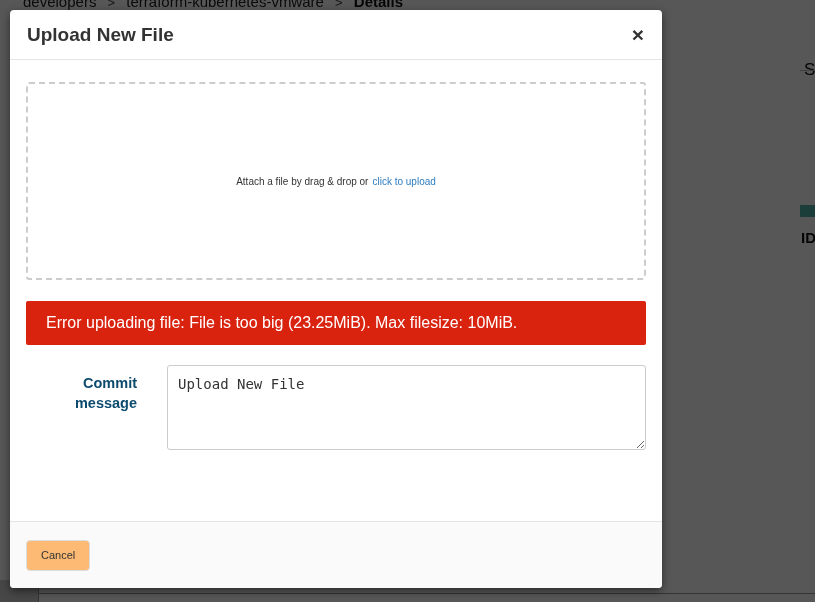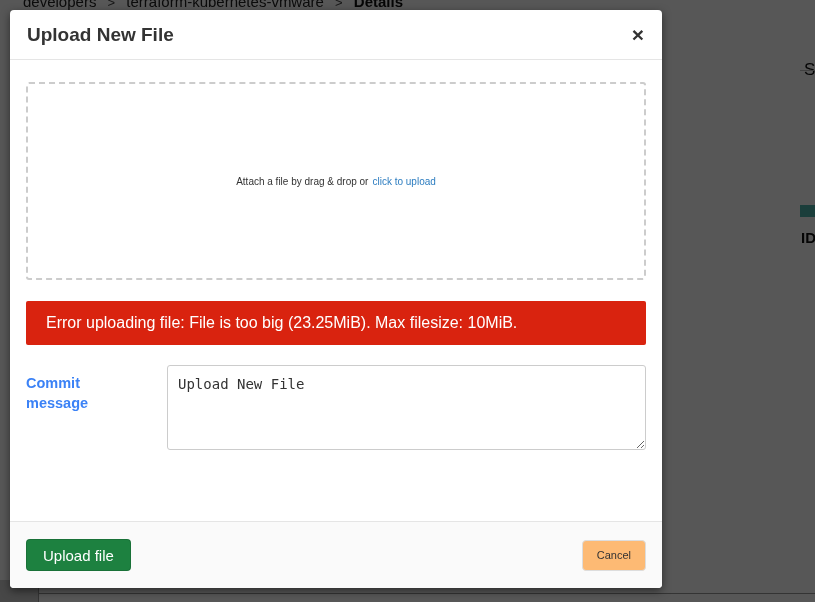--- a/index.html
+++ b/index.html
@@ -54,22 +54,22 @@
 
   .error-banner {
     margin-top:21px; height:44px; box-sizing:border-box; border-radius:2px;
     background:var(--error-red,#d9230f); color:#fff; font-size:16px;
     display:flex; align-items:center; padding:0 20px;
   }
 
   .form-row { display:flex; margin-top:20px; }
   .form-row + .form-row { margin-top:21px; }
   .form-label {
-    width:111px; margin-right:30px; text-align:left; font-weight:bold;
-    font-size:14.5px; color:#3b82f6; padding-top:8px; line-height:20px;
+    width:111px; margin-right:30px; text-align:right; font-weight:bold;
+    font-size:14.5px; color:#0c4a6e; padding-top:8px; line-height:20px;
   }
   .form-control { flex:1; }
   .commit-textarea {
     display:block; width:100%; height:85px; box-sizing:border-box;
     font-family:"DejaVu Sans Mono", monospace; font-size:14px; line-height:20px;
     color:#333; padding:8px 10px; border:1px solid #ccc; border-radius:3px;
     resize:vertical; background:#fff; outline:none;
   }
   .branch-input {
     display:block; width:100%; height:31px; box-sizing:border-box;
@@ -141,18 +141,17 @@
         <label class="form-label">Commit message</label>
         <div class="form-control">
           <textarea class="commit-textarea" spellcheck="false" style="">Upload New File</textarea>
         </div>
       </div>
 
 
     </div>
 
     <div class="modal-footer">
-      <button class="btn-upload">Upload file</button>
       <button class="btn-cancel">Cancel</button>
     </div>
 
   </div>
 </div>
 
 </body></html>

